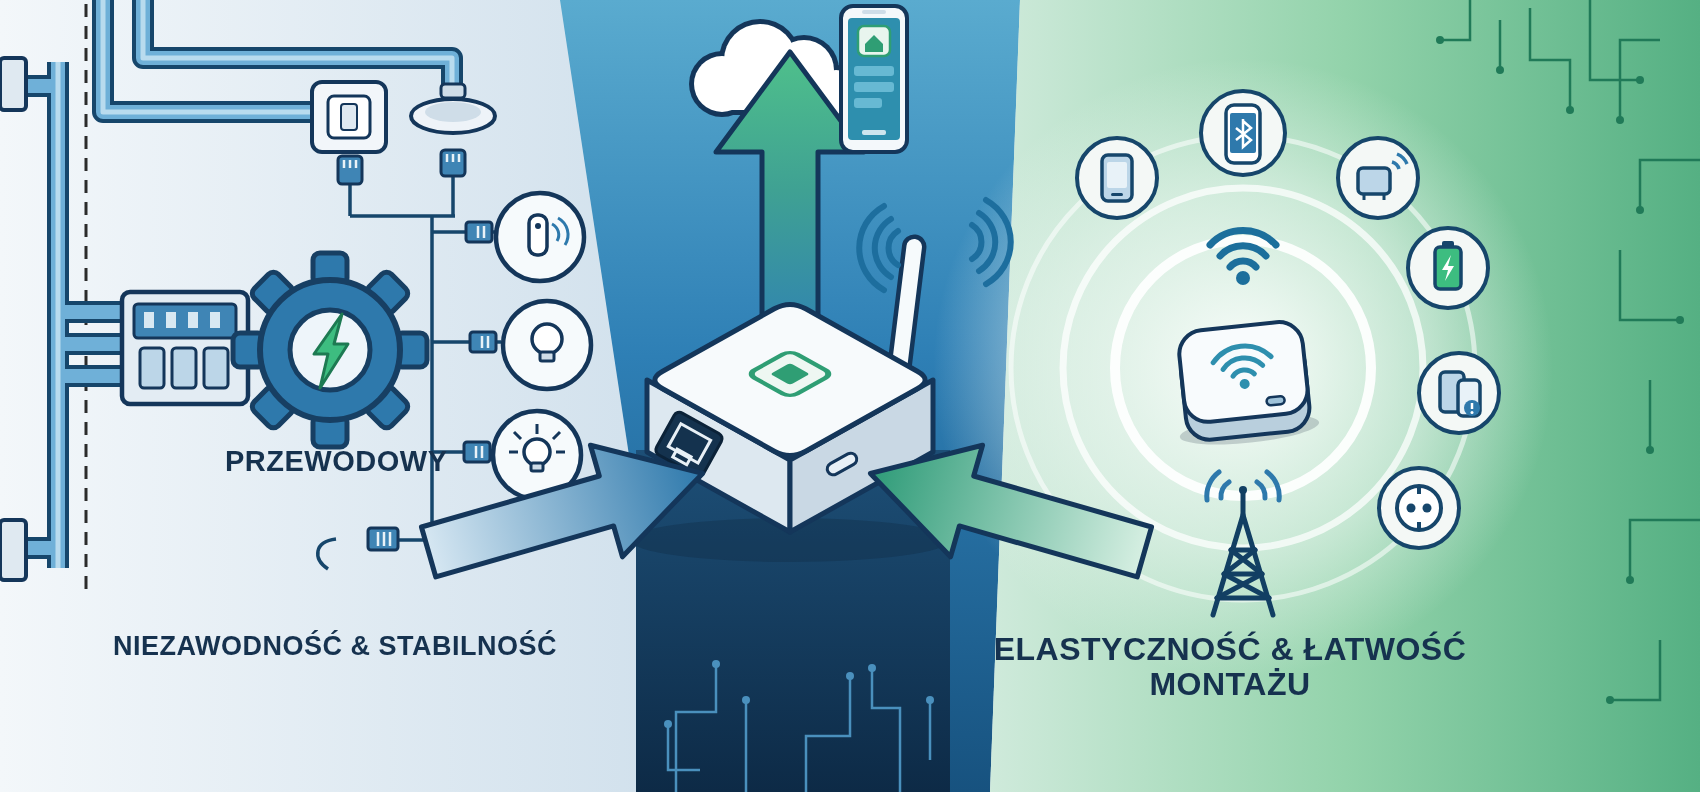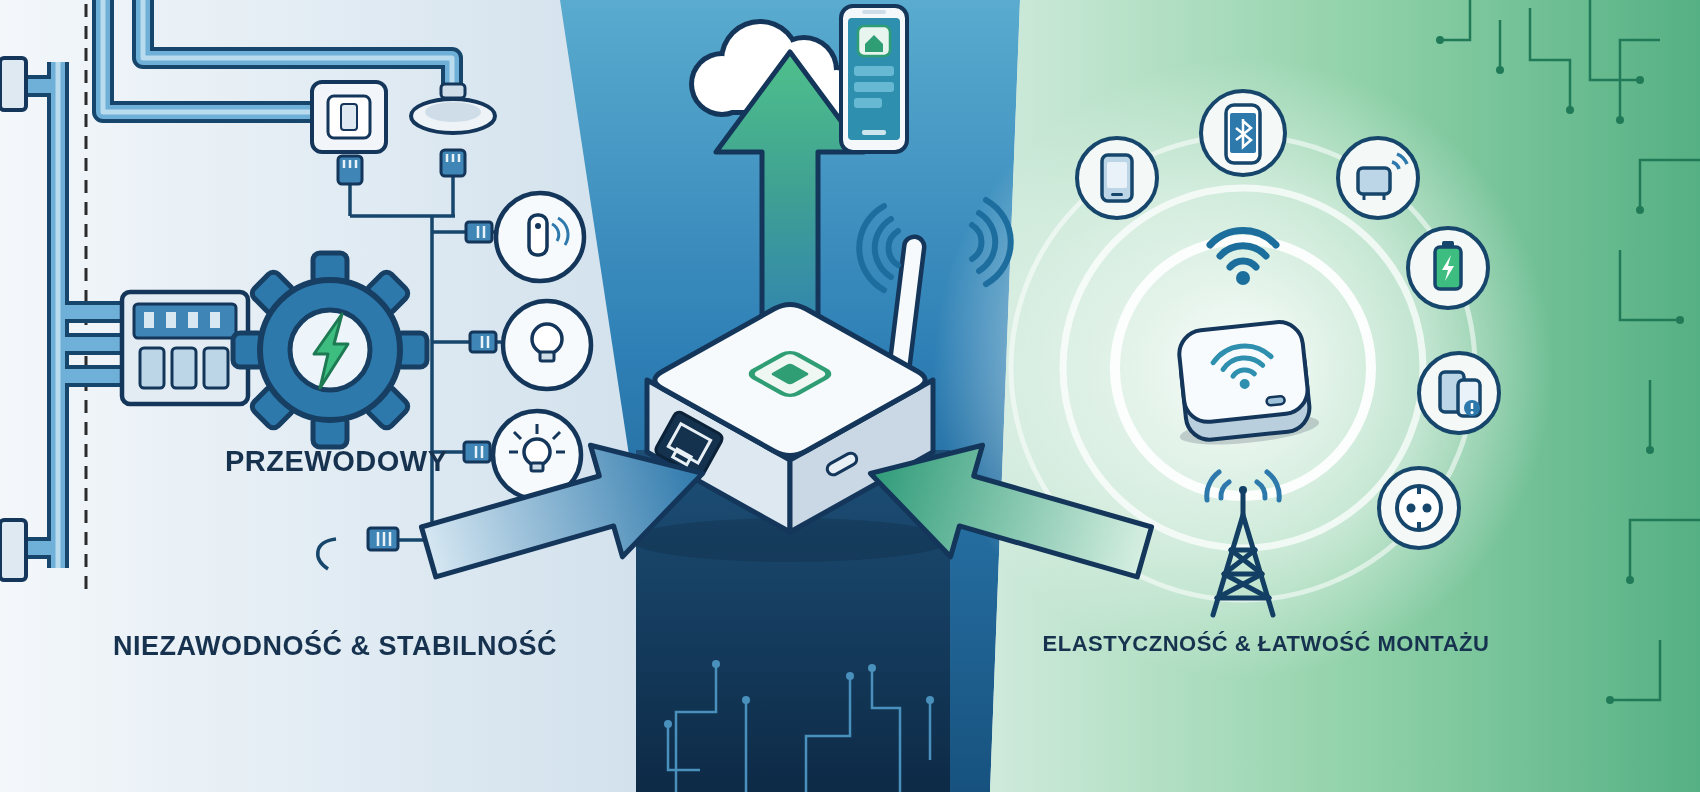--- a/index.html
+++ b/index.html
@@ -7,21 +7,21 @@
     position:relative;width:1700px;height:792px;overflow:hidden;
     font-family:"Liberation Sans",sans-serif;
   }
   .canvas svg{position:absolute;left:0;top:0;}
   .label{
     position:absolute;text-align:center;font-weight:700;color:#16324f;
     letter-spacing:.5px;line-height:1.1;
   }
   .heading-left{left:225px;top:446px;width:220px;font-size:29px;}
   .caption-left{left:85px;top:632px;width:500px;font-size:27px;}
-  .caption-right{left:1016px;top:632px;width:500px;font-size:22px;}
+  .caption-right{left:980px;top:632px;width:500px;font-size:32px;}
 </style>
 </head>
 <body>
 
 <div class="canvas">
 <svg width="1700" height="792" viewBox="0 0 1700 792" xmlns="http://www.w3.org/2000/svg">
   <defs>
     <linearGradient id="gLeft" x1="0" y1="0" x2="1" y2="0">
       <stop offset="0" stop-color="#f3f7fa"></stop>
           <stop offset="1" stop-color="#d0e0ec"></stop>

